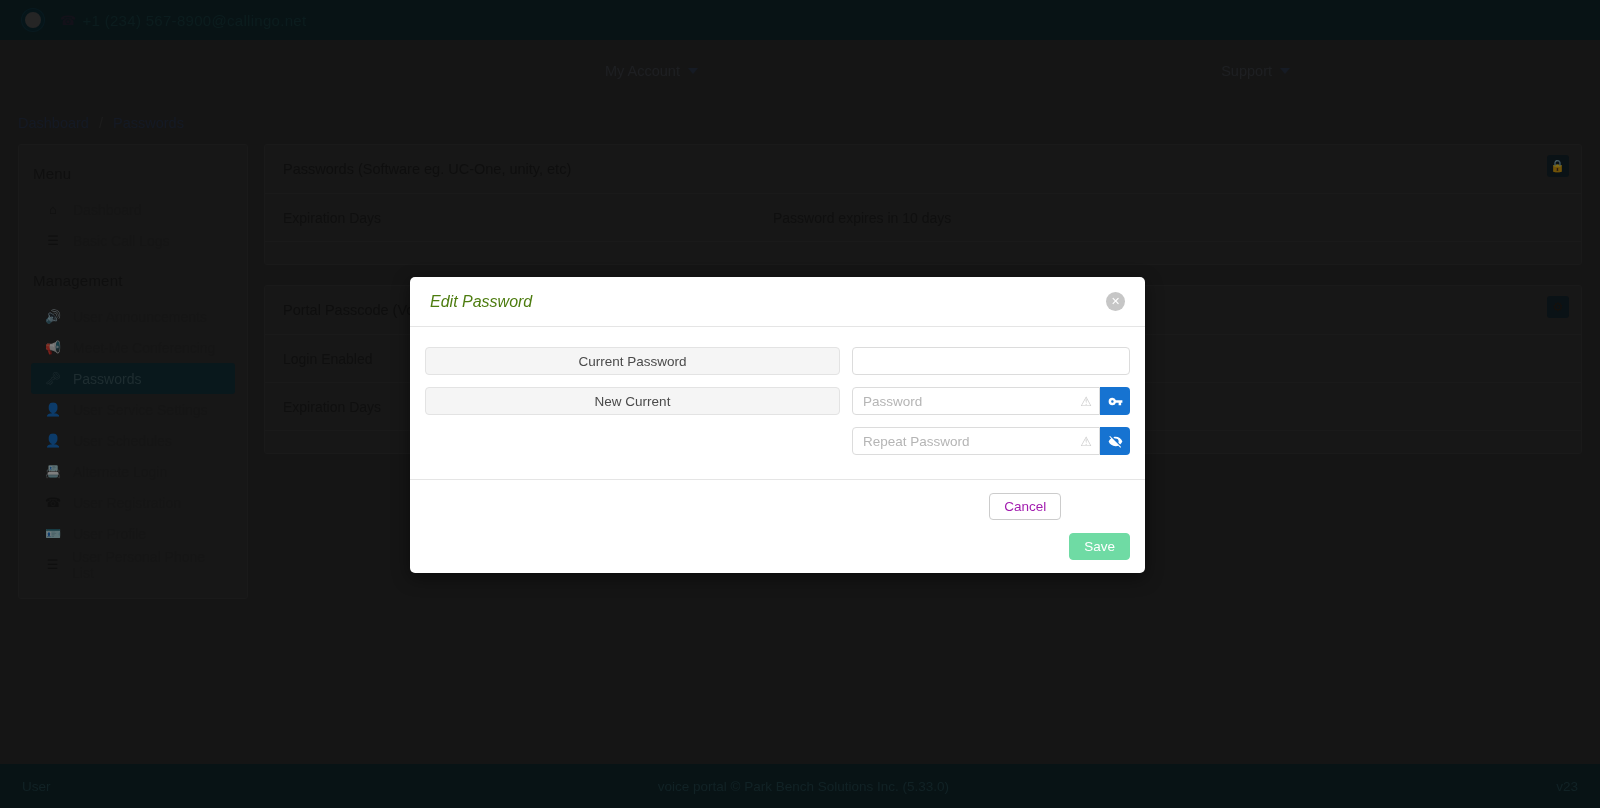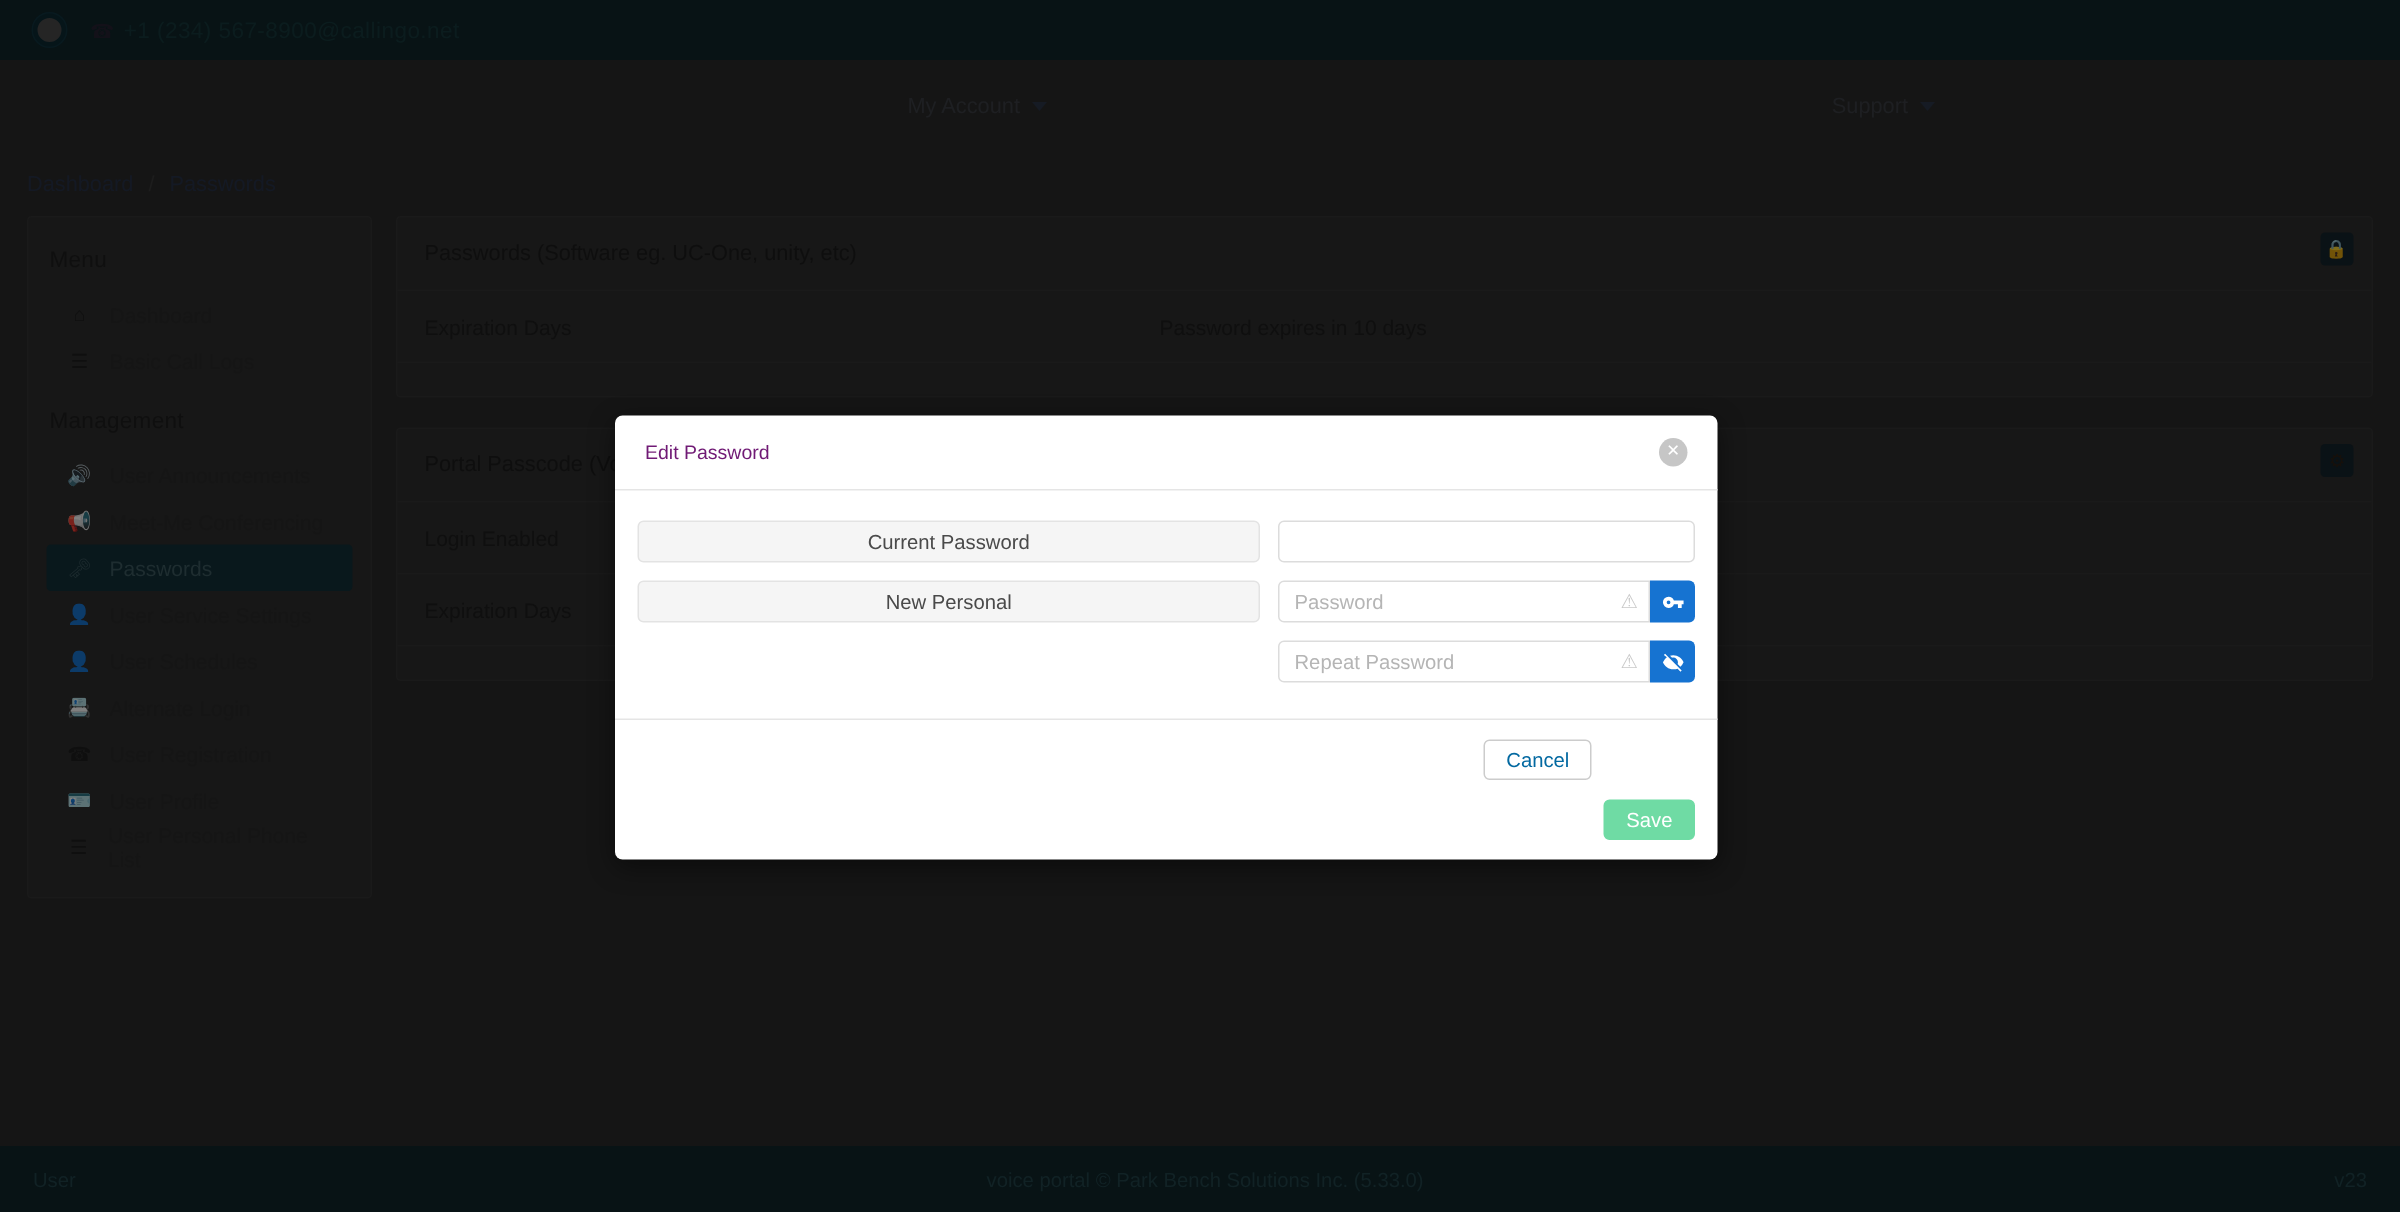--- a/index.html
+++ b/index.html
@@ -137,21 +137,21 @@
     position: absolute;
     left: 410px; top: 277px; width: 735px;
     background: #fff; border-radius: 5px;
     box-shadow: 0 5px 18px rgba(0,0,0,.45);
     font-size: 14px; color: #333;
   }
   .modal-header {
     display: flex; align-items: center; justify-content: space-between;
     padding: 15px 20px; border-bottom: 1px solid #e5e5e5;
   }
-  .modal-title { font-size: 13px; color: #701a75; }
+  .modal-title { font-size: 16px; color: #4d7c0f; font-style: italic; }
   .modal-close {
     width: 19px; height: 19px; border-radius: 50%;
     background: #c6c6c6; color: #fff; border: none;
     display: flex; align-items: center; justify-content: center;
     font-size: 11px; line-height: 1; cursor: pointer;
   }
   .modal-body { padding: 20px 15px 12px 15px; }
   .form-row { display: flex; gap: 12px; margin-bottom: 12px; }
   .field-label {
     width: 415px; flex: 0 0 auto; height: 28px;
@@ -181,21 +181,21 @@
   .addon-btn svg { width: 15px; height: 15px; fill: #fff; }
   .modal-footer {
     border-top: 1px solid #e5e5e5; padding: 13px 15px;
     display: flex; justify-content: flex-end; gap: 8px;
   }
   .btn {
     height: 27px; padding: 0 14px; border-radius: 4px;
     font-size: 13.5px; cursor: pointer;
     font-family: "Liberation Sans", sans-serif;
   }
-  .btn-cancel { background: #fff; border: 1px solid #ccc; color: #0369a1; }
+  .btn-cancel { background: #fff; border: 1px solid #ccc; color: #a21caf; }
   .btn-save { background: #6fdba4; border: 1px solid #6fdba4; color: #fff; margin-top: 40px; }
 </style>
 </head>
 <body>
 
 <div id="page">
 
   <div class="topbar">
     <div class="logo-circle"></div>
     <div class="brand-text">
@@ -327,21 +327,21 @@
   <div class="modal-body">
 
     <div class="form-row">
       <div class="field-label">Current Password</div>
       <div class="input-wrap">
         <input class="txt-input" type="password" placeholder="" value="" style="">
       </div>
     </div>
 
     <div class="form-row">
-      <div class="field-label">New Personal</div>
+      <div class="field-label">New Current</div>
       <div class="input-wrap">
         <input class="txt-input with-addon" type="password" placeholder="Password" style="">
         <span class="warn-icon">⚠</span>
         <button class="addon-btn">
           <svg viewBox="0 0 24 24">
             <path d="M12.65 10A5.99 5.99 0 0 0 7 6a6 6 0 0 0 0 12 5.99 5.99 0 0 0 5.65-4H17v4h4v-4h2v-4H12.65zM7 14a2 2 0 1 1 0-4 2 2 0 0 1 0 4z"></path>
           </svg>
         </button>
       </div>
     </div>

